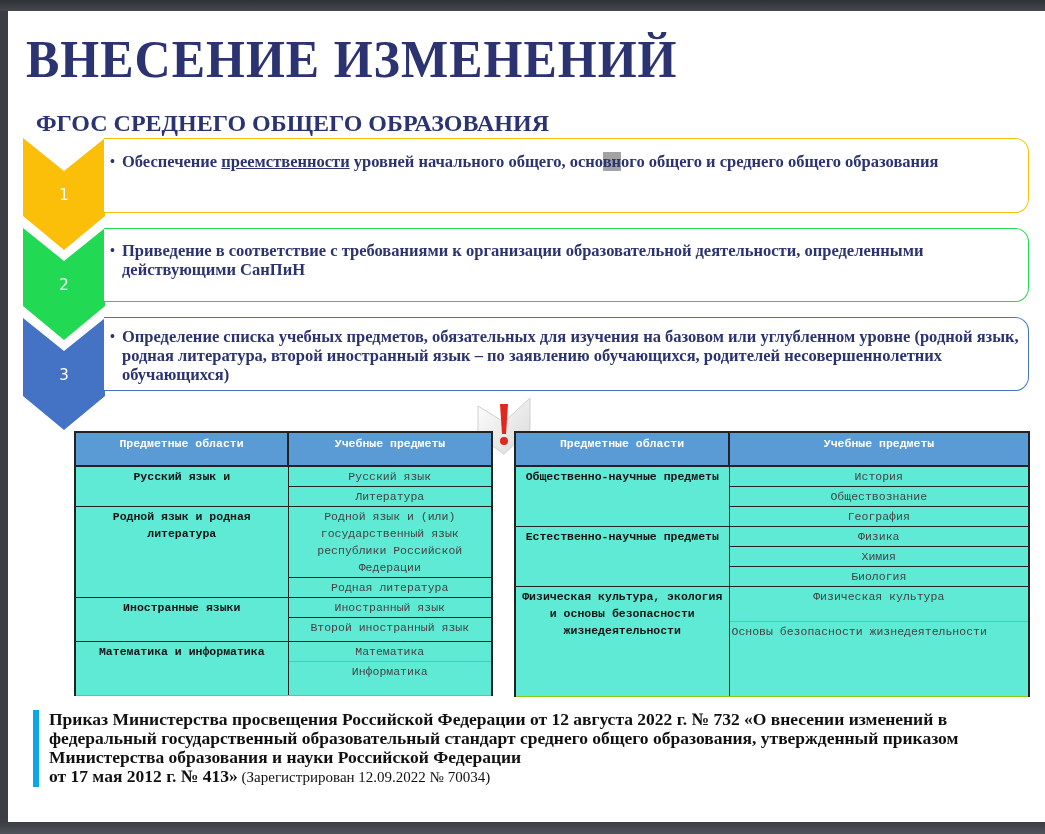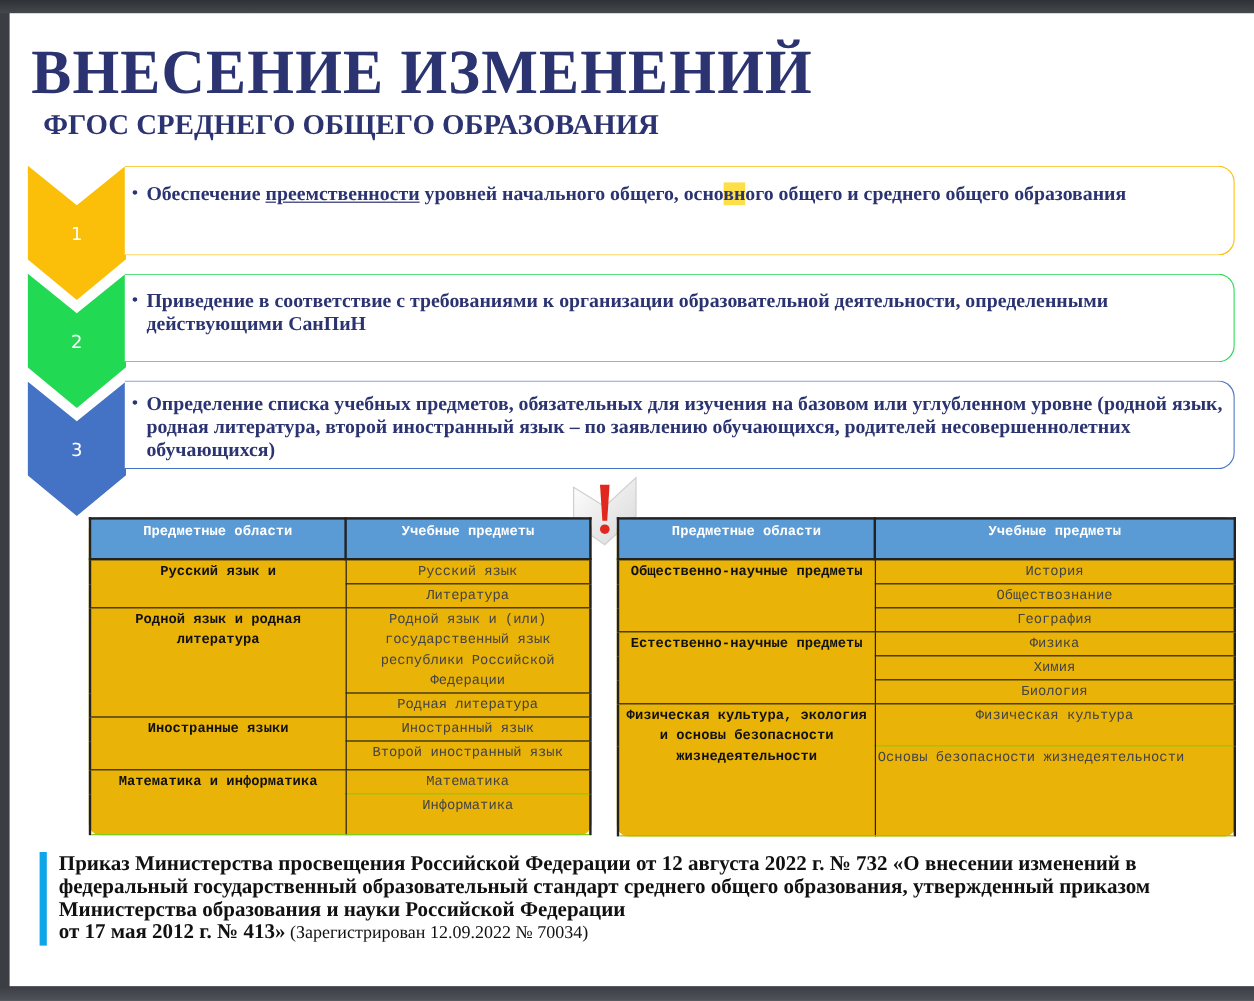--- a/index.html
+++ b/index.html
@@ -14,21 +14,21 @@
     position: absolute; left: 8px; top: 11px; width: 1037px; height: 811px;
     background: #ffffff;
   }
   .title {
     position: absolute; left: 18px; top: 22px; margin: 0;
     font-family: "Liberation Serif", serif; font-weight: bold;
     font-size: 50px; letter-spacing: 1px; color: #2b3371; line-height: 1;
     transform: scaleY(1.05); transform-origin: left top;
   }
   .subtitle {
-    position: absolute; left: 28px; top: 82px; margin: 0;
+    position: absolute; left: 28px; top: 100px; margin: 0;
     font-weight: bold; font-size: 24px; color: #2b3371; line-height: 1;
   }
   .chev { position: absolute; left: 15px; width: 82px; }
   .chev svg { display: block; }
   .chev-num {
     position: absolute; left: 0; width: 82px; text-align: center;
     font-family: "DejaVu Sans", sans-serif; font-size: 15px; color: #fff;
   }
   .box {
     position: absolute; left: 96px; width: 925px; background: #fff;
@@ -37,26 +37,26 @@
   }
   .box ul { margin: 0; padding: 0 0 0 18px; list-style: none; }
   .box li {
     position: relative; font-weight: bold; font-size: 16.5px; color: #2b3371;
     line-height: 19px;
   }
   .box li::before {
     content: "•"; position: absolute; left: -12px; top: 0; font-size: 14px; color: #2b3371;
   }
   .u { text-decoration: underline; }
-  .hl { background: #fde047; }
+  .hl { background: #a3a3a3; }
   .gray { color: #8a8a8a; }
   .excl { position: absolute; left: 468px; top: 385px; width: 56px; height: 60px; }
   table.subj {
-    position: absolute; border-collapse: collapse; background: #eab308;
-    font-family: "Liberation Mono", monospace; font-size: 11.5px; color: #444; border-radius: 10px;
+    position: absolute; border-collapse: collapse; background: #5eead4;
+    font-family: "Liberation Mono", monospace; font-size: 11.5px; color: #444;
   }
   table.subj th {
     background: #5b9bd5; color: #fff; font-weight: bold; text-align: center;
     vertical-align: top; padding: 4px 2px 0 2px; height: 28px;
     border: 2px solid #222; border-bottom: 2px solid #222;
   }
   table.subj td {
     border: 1px solid #222; text-align: center; vertical-align: top;
     padding: 1px 2px; line-height: 17px;
   }

